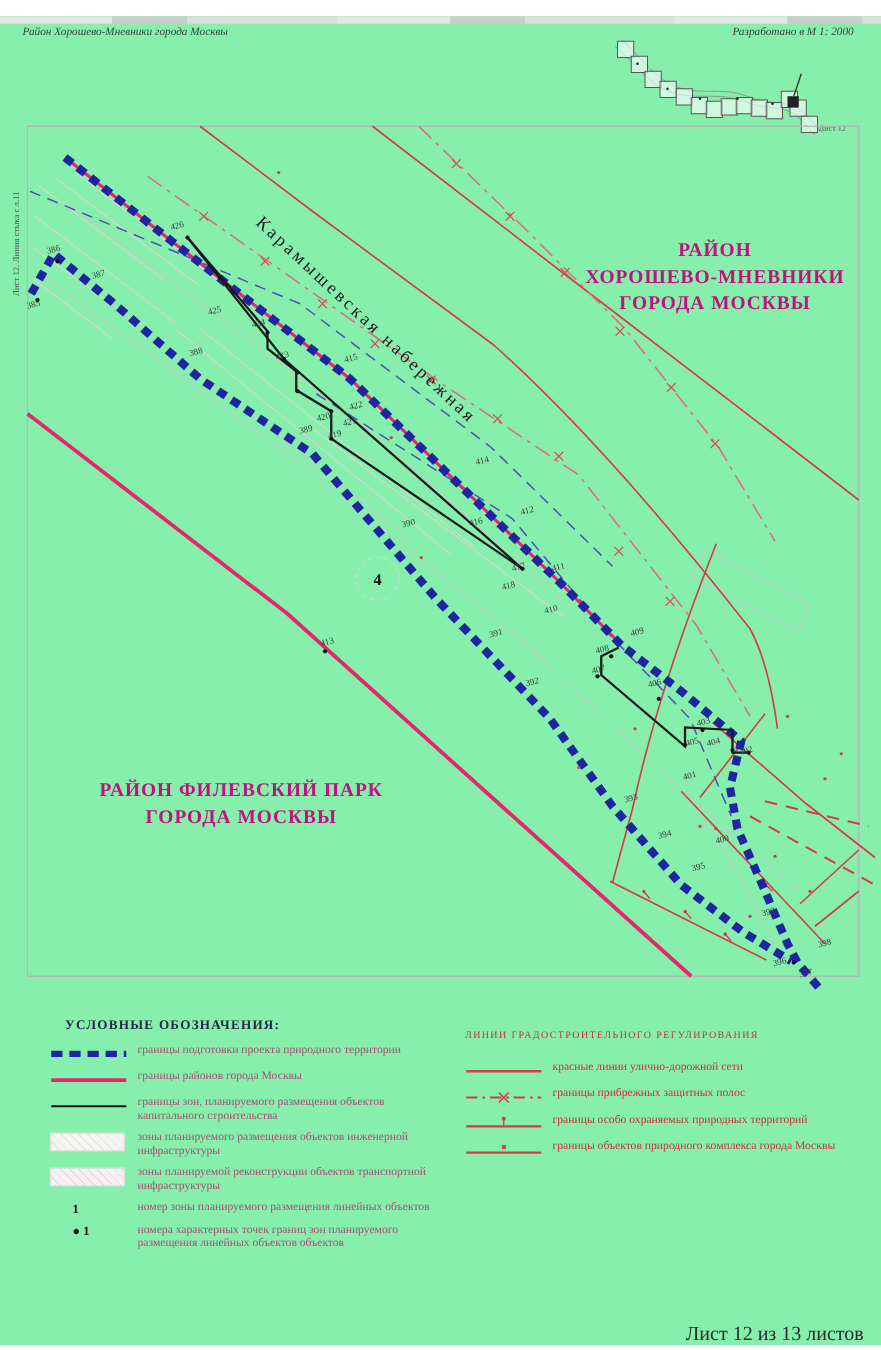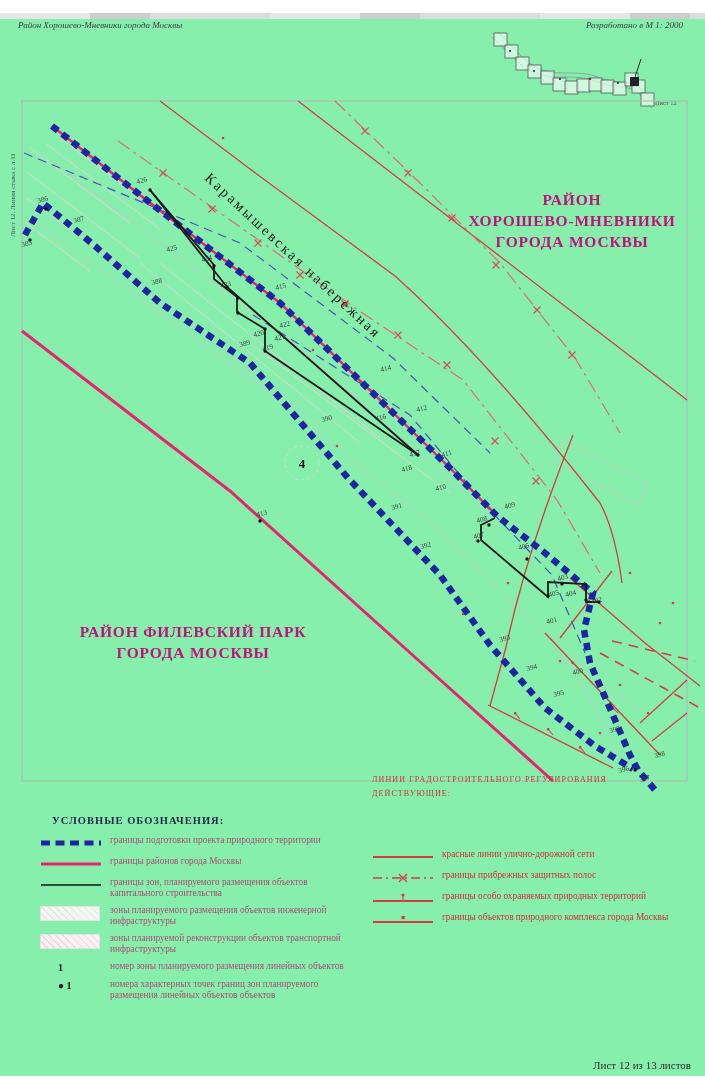--- a/index.html
+++ b/index.html
@@ -18,21 +18,21 @@
   body{font-family:"Liberation Serif", serif;}
   .page{position:relative;width:705px;height:1063px;background:#86efac;overflow:hidden;margin-top:13px;}
   .top-strip{position:absolute;left:0;top:0;width:705px;height:6px;
     background:repeating-linear-gradient(90deg,#e6e6e6 0 90px,#cdcdcd 90px 150px,#dddddd 150px 270px);}
   .bottom-strip{position:absolute;left:0;top:1065px;width:705px;height:15px;
     background:repeating-linear-gradient(90deg,#a9b0c1 0 70px,#c3c8d3 70px 105px,#99a1b5 105px 180px,#bdc2ce 180px 230px);
     opacity:.85;}
   .hdr{position:absolute;top:7px;font-style:italic;font-size:9px;color:#3d3d3d;white-space:nowrap;}
   .hdr-left{left:18px;}
   .hdr-right{right:22px;text-align:right;}
-  .footer-sheet{position:absolute;top:1046px;right:14px;font-size:11px;color:#2b2b2b;}
+  .footer-sheet{position:absolute;top:1046px;right:14px;font-size:16px;color:#2b2b2b;}
   svg text{font-family:"Liberation Serif", serif;}
   .frame{fill:none;stroke:#b4b4b4;stroke-width:1;}
   .hatch{stroke:#f0cdd9;stroke-width:.8;fill:none;}
   .grayln{stroke:#c7c7cb;stroke-width:.8;fill:none;}
   .redln{stroke:var(--red-line);stroke-width:1.3;fill:none;}
   .redln-dash{stroke:var(--red-line);stroke-width:1.6;fill:none;stroke-dasharray:10 7;}
   .dashdot{stroke:var(--coastal-red);stroke-width:1.2;fill:none;stroke-dasharray:14 5 3 5;}
   .bd-thin{stroke:var(--shore-blue);stroke-width:1.2;fill:none;stroke-dasharray:9 6;}
   .chain{stroke:var(--boundary-blue);stroke-width:6.5;fill:none;stroke-dasharray:7.5 5.5;stroke-linecap:butt;}
   .chain-under{stroke:var(--district-pink);stroke-width:2.4;fill:none;}
@@ -44,21 +44,21 @@
   .street{font-size:14.5px;fill:#1c1c1c;letter-spacing:2.5px;}
   .district-label{font-size:15.5px;font-weight:bold;fill:var(--district-magenta);letter-spacing:.8px;text-anchor:middle;}
   .zone-num{font-size:13px;font-weight:bold;fill:#111;text-anchor:middle;}
   .edge-label{font-size:7px;fill:#555;text-anchor:middle;}
   .inset-label{font-size:6.5px;fill:#555;}
   
   .legend-title{position:absolute;left:52px;top:802px;font-size:10.5px;font-weight:bold;
     letter-spacing:1px;color:var(--legend-title-navy);}
   .legend-col{position:absolute;width:330px;}
   #legend-left-items{left:40px;top:822px;}
-  .legend-right-titles{position:absolute;left:372px;top:760px;font-size:8px;letter-spacing:1.1px;
+  .legend-right-titles{position:absolute;left:372px;top:808px;font-size:8px;letter-spacing:1.1px;
     color:var(--legend-right-text);line-height:14px;}
   #legend-right-items{left:372px;top:836px;}
   .lg-row{display:flex;align-items:flex-start;margin-bottom:6px;}
   .lg-swatch{width:70px;flex:none;display:flex;justify-content:flex-start;padding-top:1px;}
   .lg-label{font-size:9.3px;line-height:11px;max-width:252px;}
   #legend-left-items .lg-label{color:var(--legend-left-text);}
   #legend-right-items .lg-label{color:var(--legend-right-text);}
   .zone-swatch{width:58px;height:13px;border:1px solid #e3e3e0;}
   .zone-swatch.eng{background:repeating-linear-gradient(45deg,#f5f5f3 0 4px,#e6e6e2 4px 5px);}
   .zone-swatch.trans{background:repeating-linear-gradient(45deg,#faf0f3 0 4px,#eed8df 4px 5px);}
@@ -340,21 +340,20 @@
       </div>
       <div class="lg-row">
         <div class="lg-swatch">
           <span class="num-symbol">●&nbsp;1</span>
         </div>
         <div class="lg-label">номера характерных точек границ зон планируемого размещения линейных объектов объектов</div>
       </div>
     </div>
   <div class="legend-right-titles">
     <div>ЛИНИИ ГРАДОСТРОИТЕЛЬНОГО РЕГУЛИРОВАНИЯ</div>
-    <div>ДЕЙСТВУЮЩИЕ:</div>
   </div>
   <div class="legend-col" id="legend-right-items">
       <div class="lg-row">
         <div class="lg-swatch">
           <svg width="62" height="14" viewBox="0 0 62 14">
             <line x1="1" y1="7" x2="61" y2="7" stroke="var(--red-line)" stroke-width="2"></line>
           </svg>
         </div>
         <div class="lg-label">красные линии улично-дорожной сети</div>
       </div>

